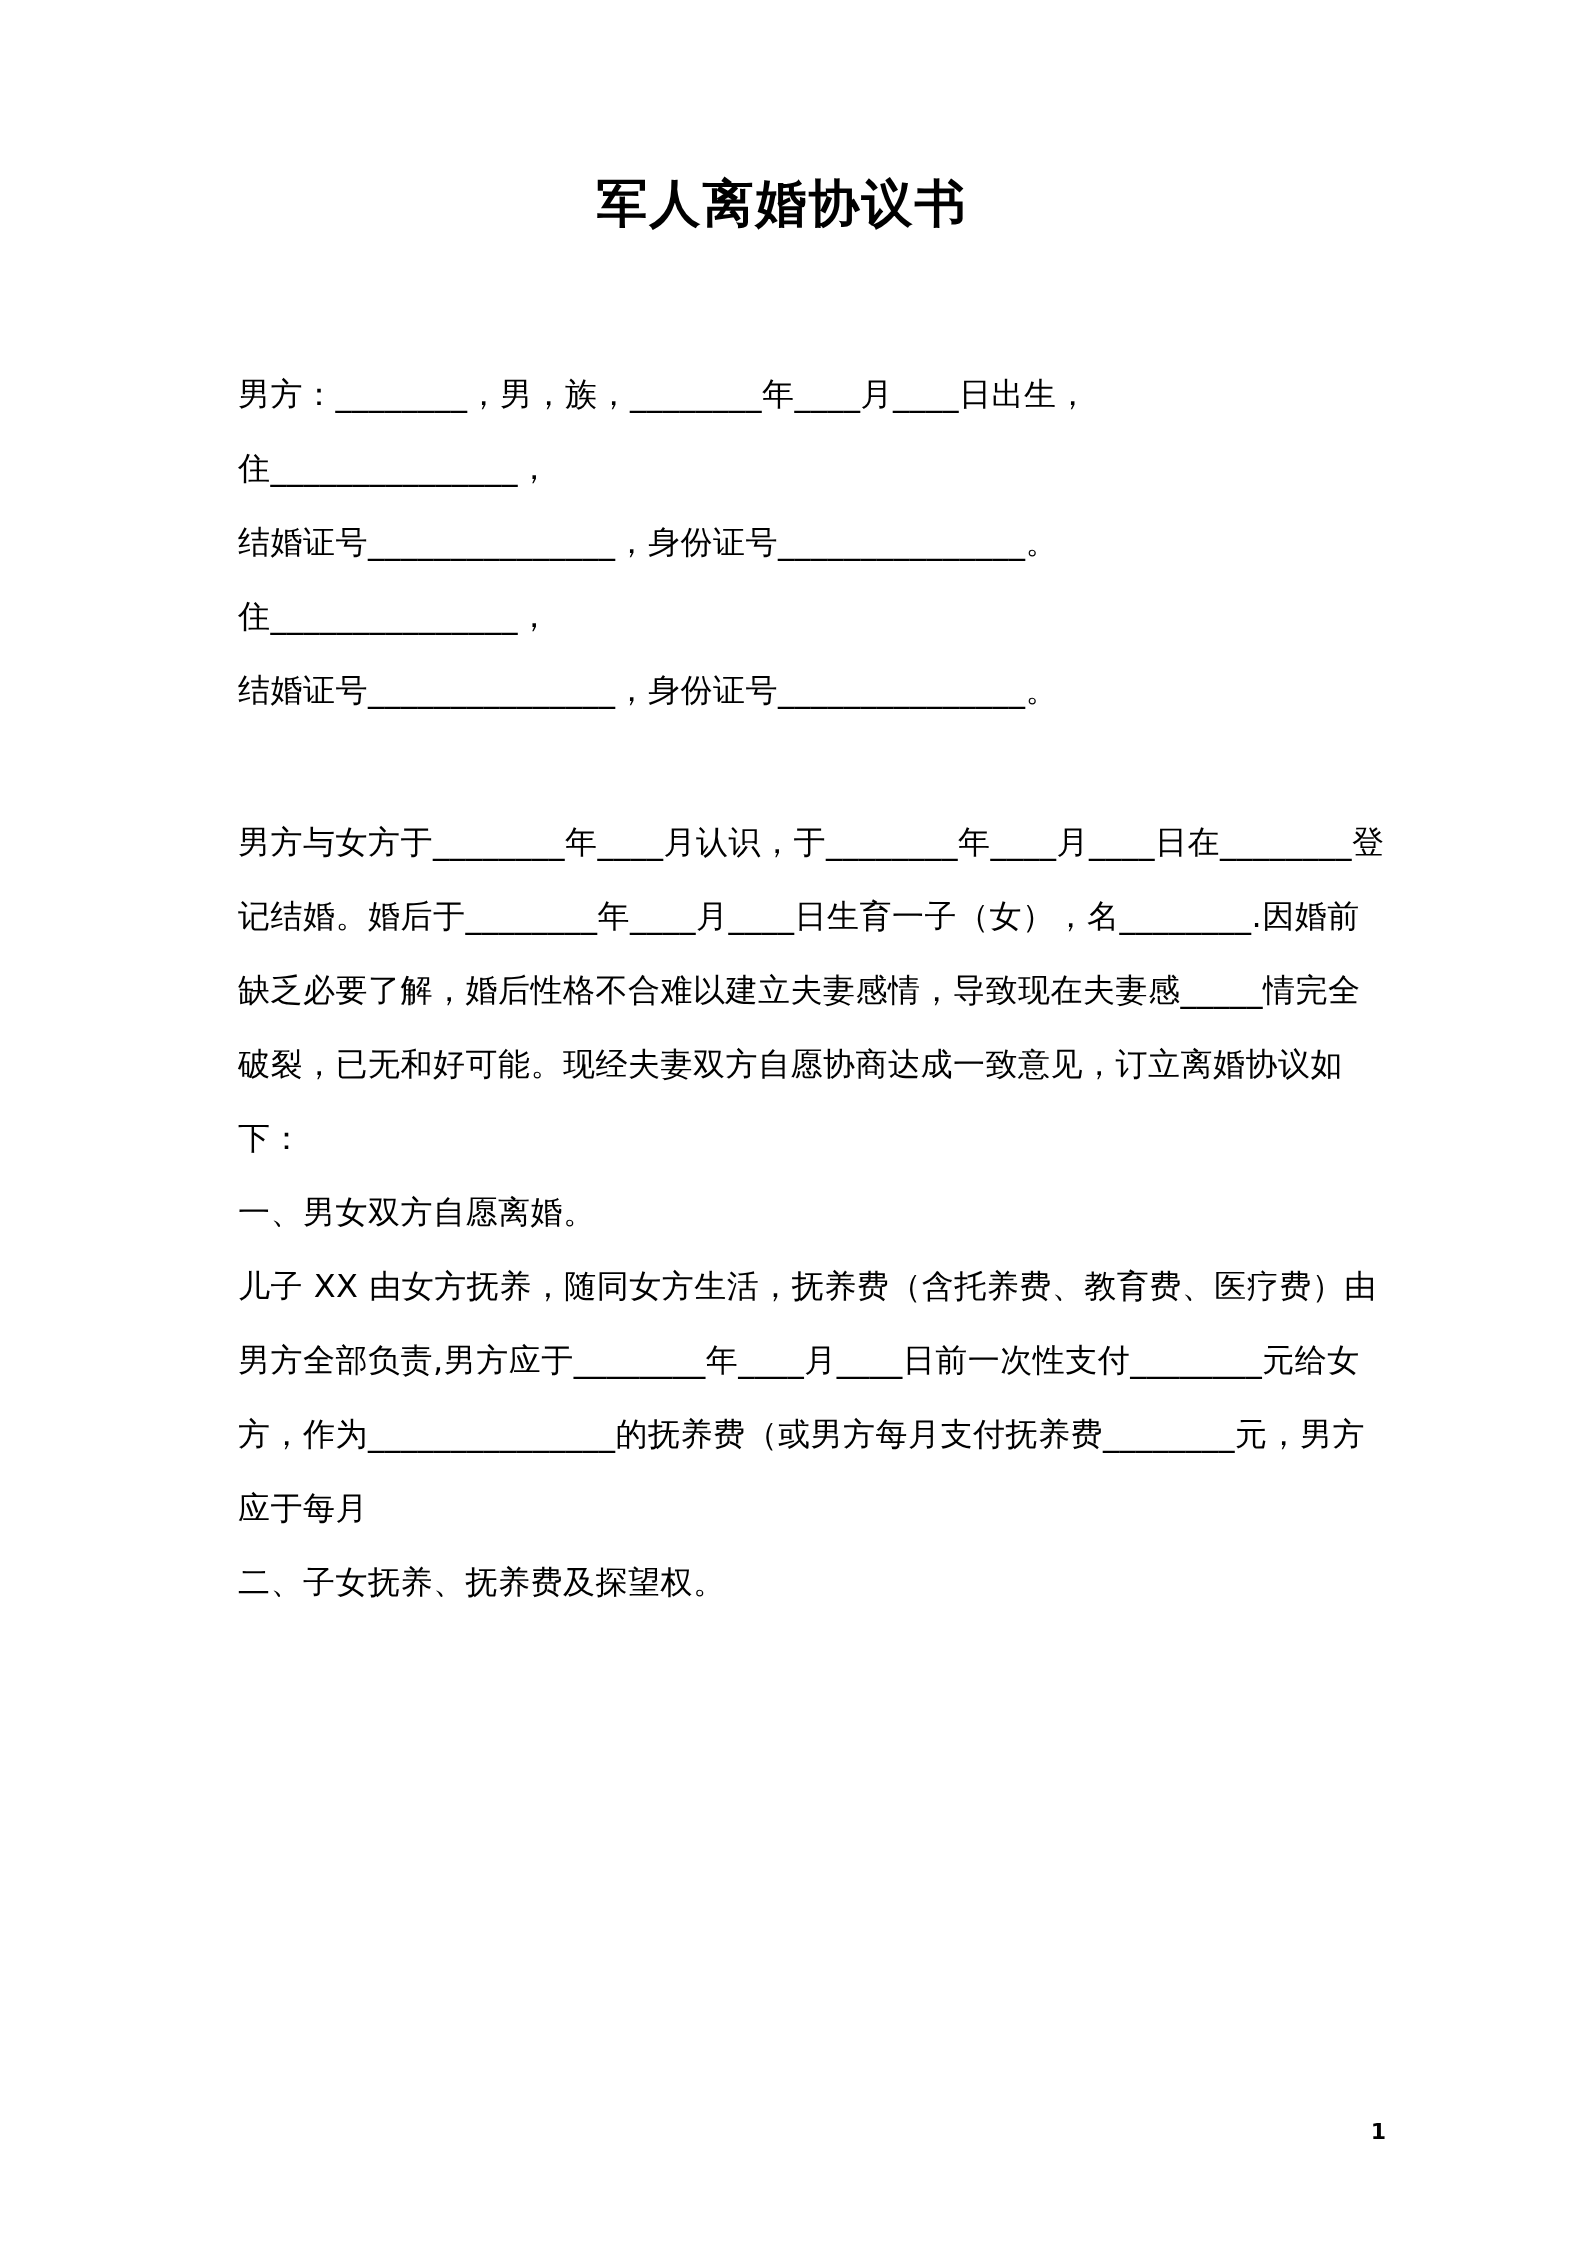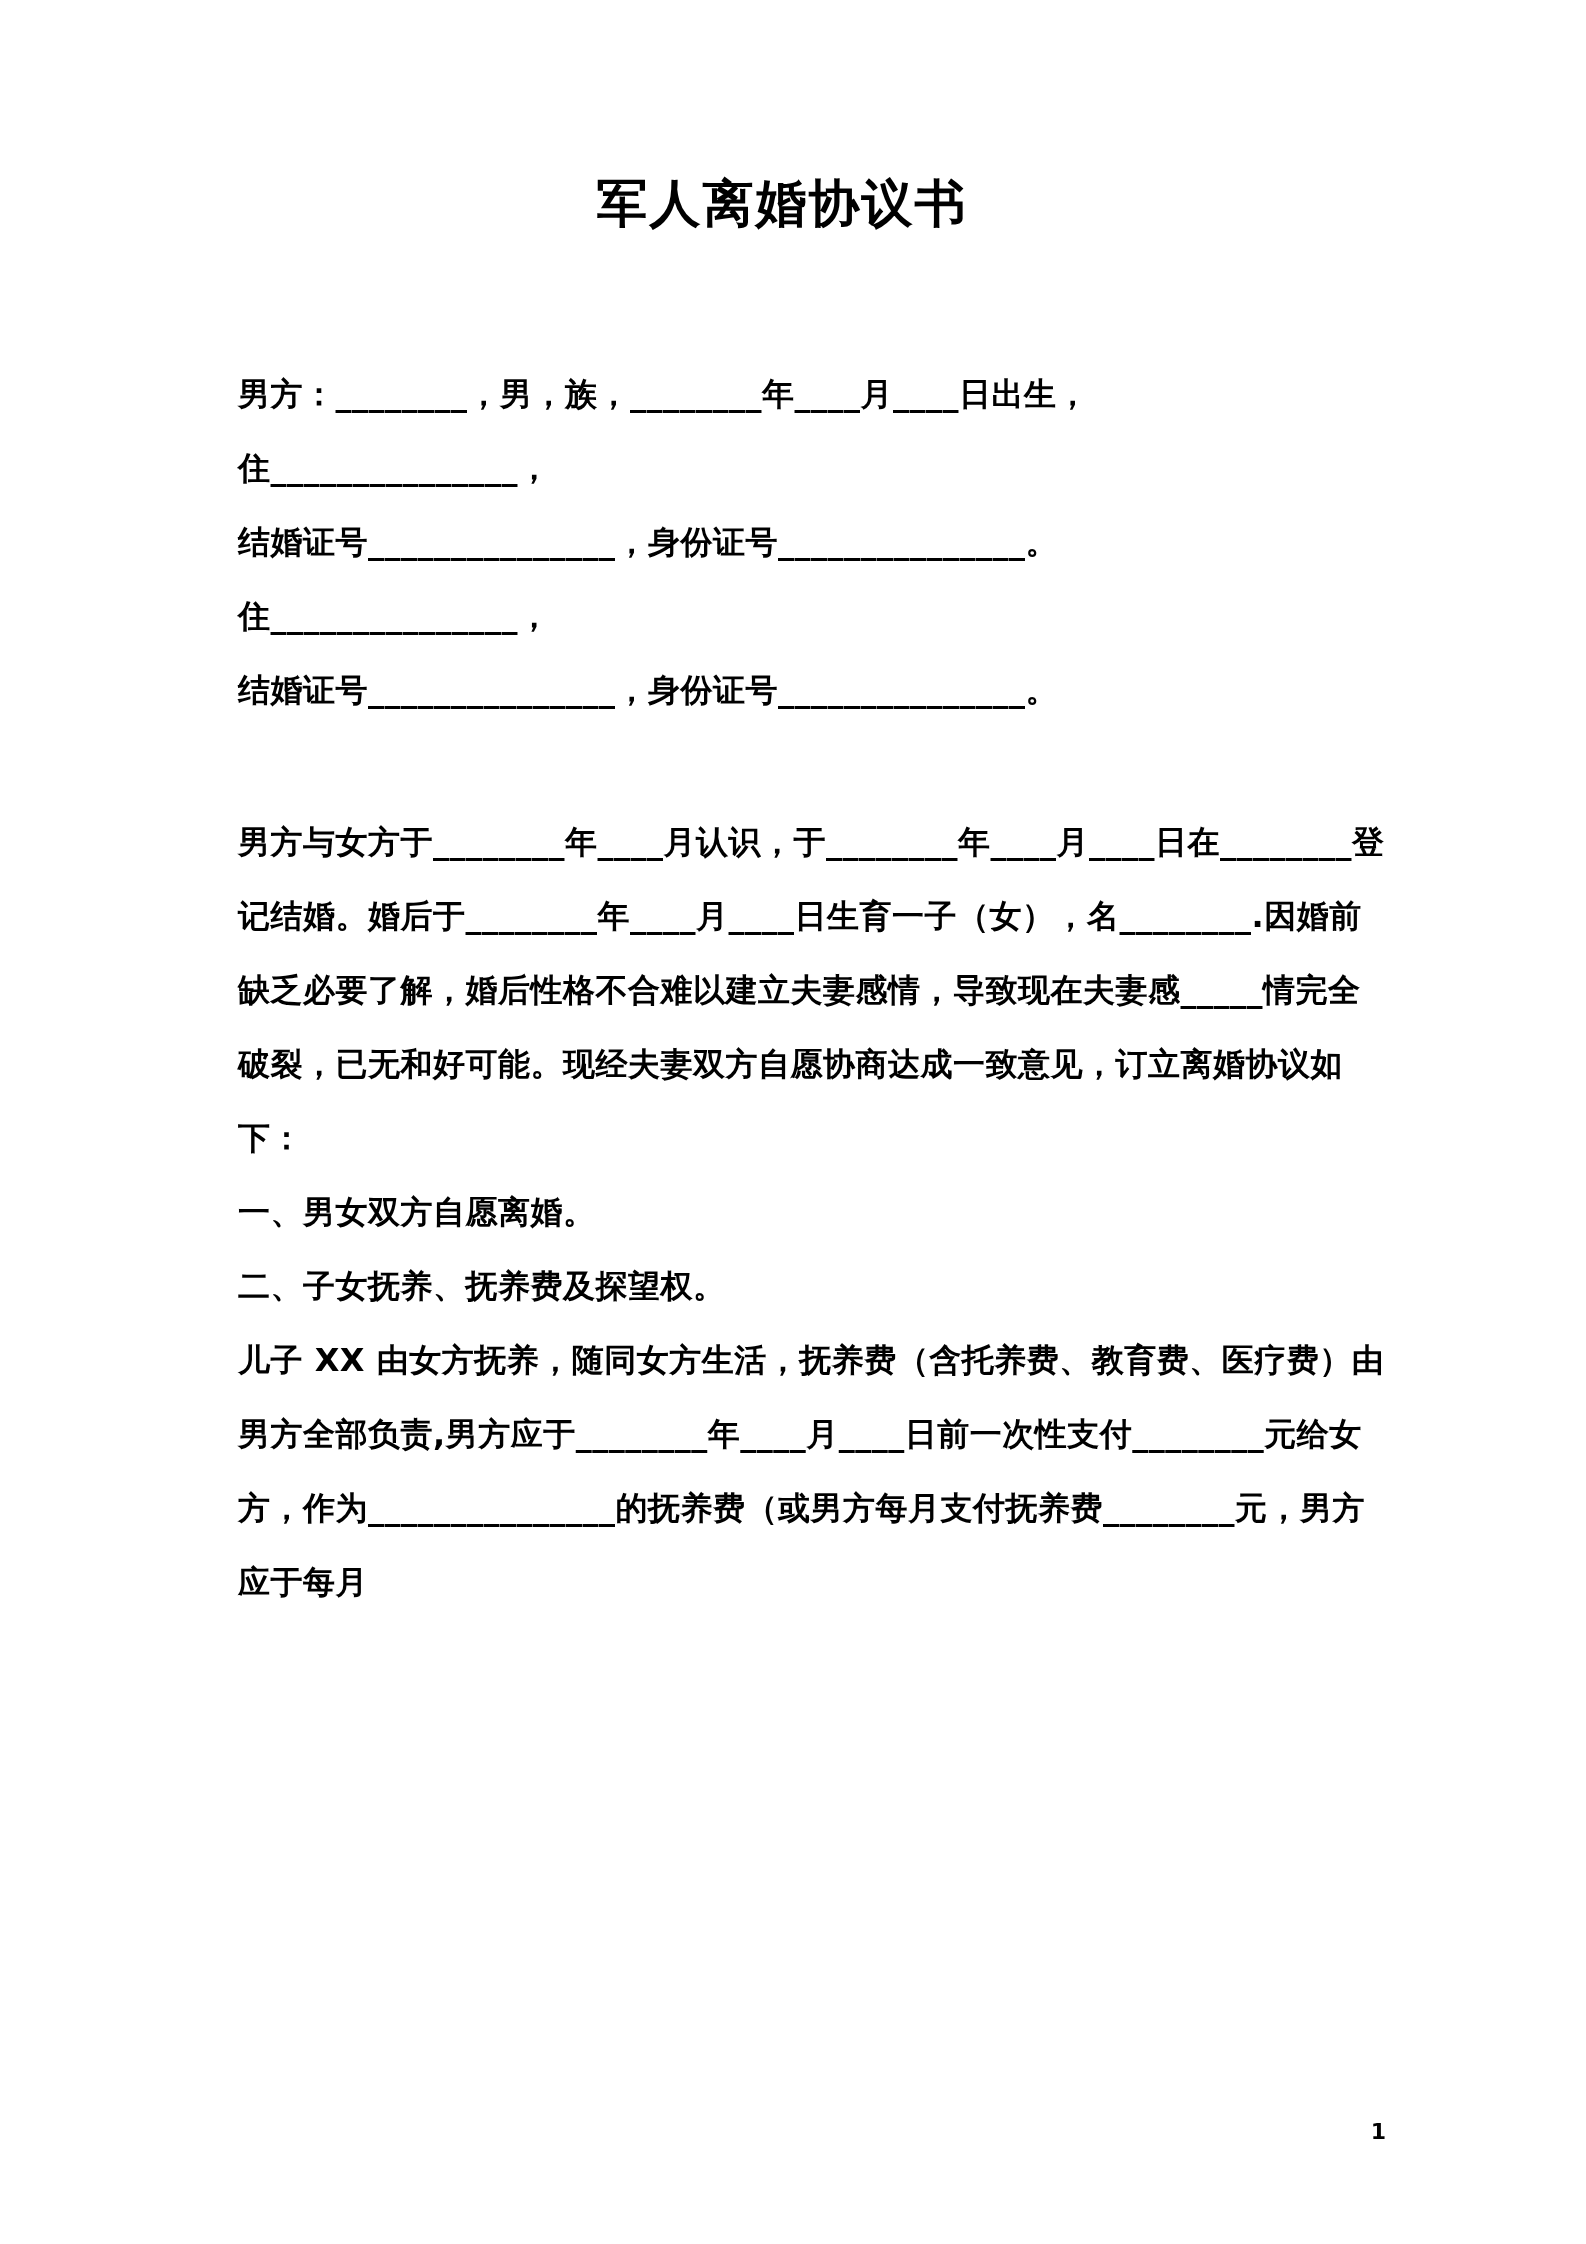--- a/index.html
+++ b/index.html
@@ -27,21 +27,21 @@
     font-size: 51px;
     font-weight: bold;
     letter-spacing: 2px;
     margin: 0 0 0 0;
     padding-right: 60px;
   }
   .gap-after-title { height: 118px; }
   .gap-block { height: 78px; }
   p.line {
     font-size: 32px;
-    font-weight: bold;
+    font-weight: normal;
     line-height: 74px;
     margin: 0;
     letter-spacing: 0.5px;
     word-break: break-all;
     white-space: pre-wrap;
   }
   .page-number {
     position: absolute;
     right: 200px;
     bottom: 100px;
@@ -61,18 +61,18 @@
   <p class="line">男方：________，男，族，________年____月____日出生，</p>
   <p class="line">住_______________，</p>
   <p class="line">结婚证号_______________，身份证号_______________。</p>
   <p class="line">住_______________，</p>
   <p class="line">结婚证号_______________，身份证号_______________。</p>
 
   <div class="gap-block"></div>
 
   <p class="line">男方与女方于________年____月认识，于________年____月____日在________登记结婚。婚后于________年____月____日生育一子（女），名________.因婚前缺乏必要了解，婚后性格不合难以建立夫妻感情，导致现在夫妻感_____情完全破裂，已无和好可能。现经夫妻双方自愿协商达成一致意见，订立离婚协议如下：</p>
   <p class="line">一、男女双方自愿离婚。</p>
+  <p class="line">儿子 XX 由女方抚养，随同女方生活，抚养费（含托养费、教育费、医疗费）由男方全部负责,男方应于________年____月____日前一次性支付________元给女方，作为_______________的抚养费（或男方每月支付抚养费________元，男方应于每月</p>
   <p class="line">二、子女抚养、抚养费及探望权。</p>
-  <p class="line">儿子 XX 由女方抚养，随同女方生活，抚养费（含托养费、教育费、医疗费）由男方全部负责,男方应于________年____月____日前一次性支付________元给女方，作为_______________的抚养费（或男方每月支付抚养费________元，男方应于每月</p>
 
   <div class="page-number">1</div>
 
 </div>
 
 </body></html>

